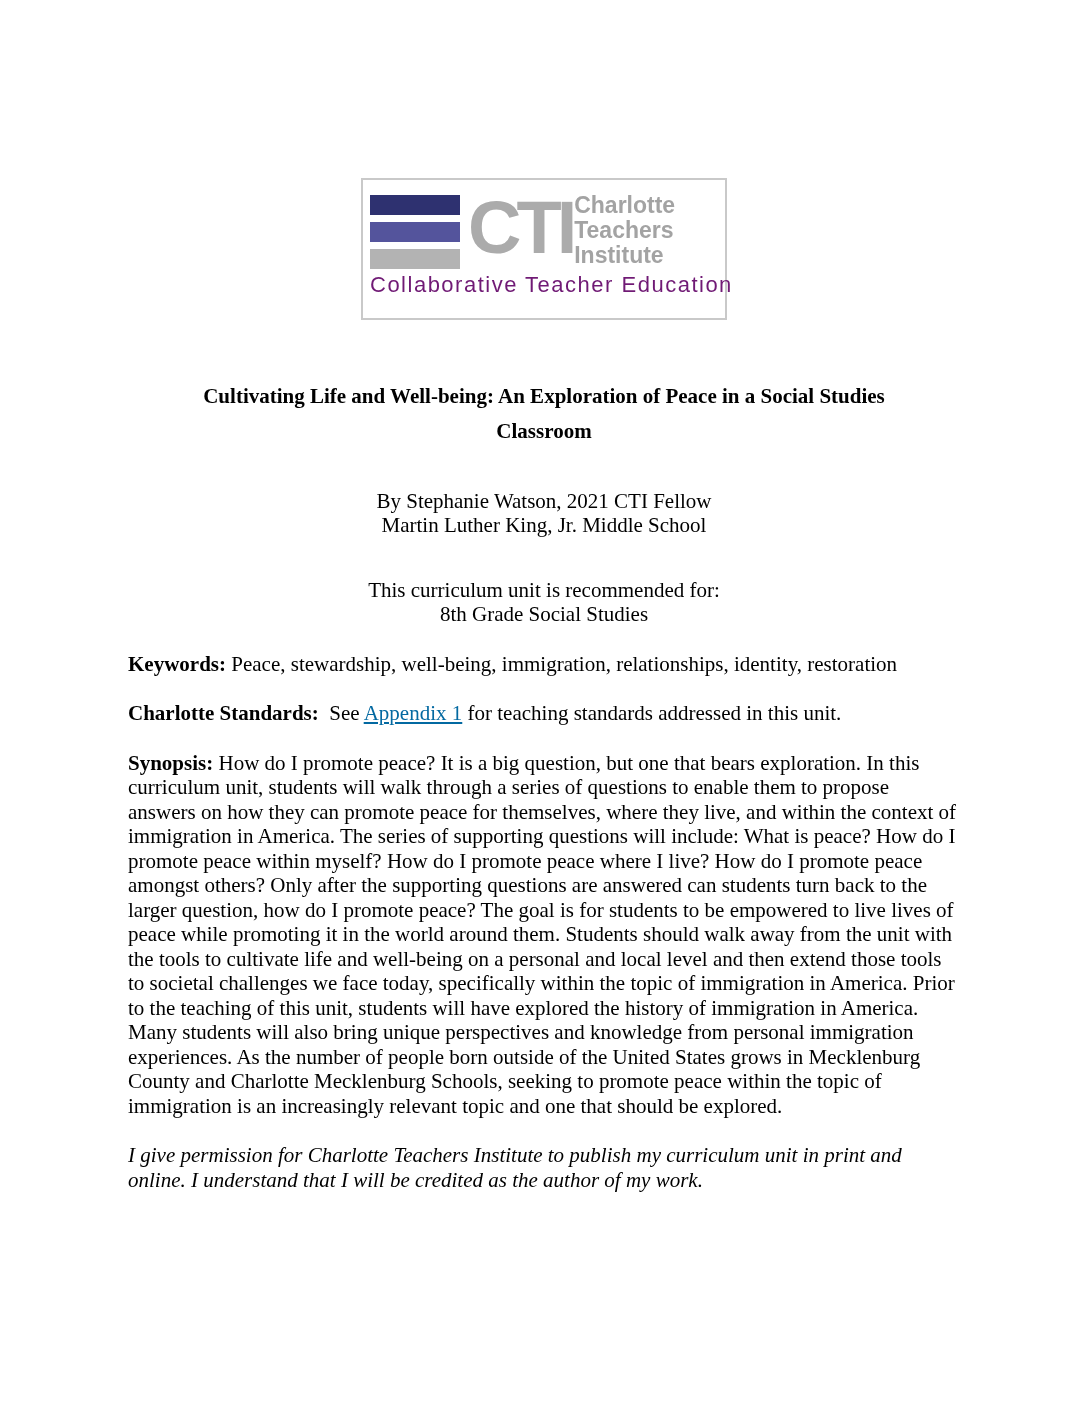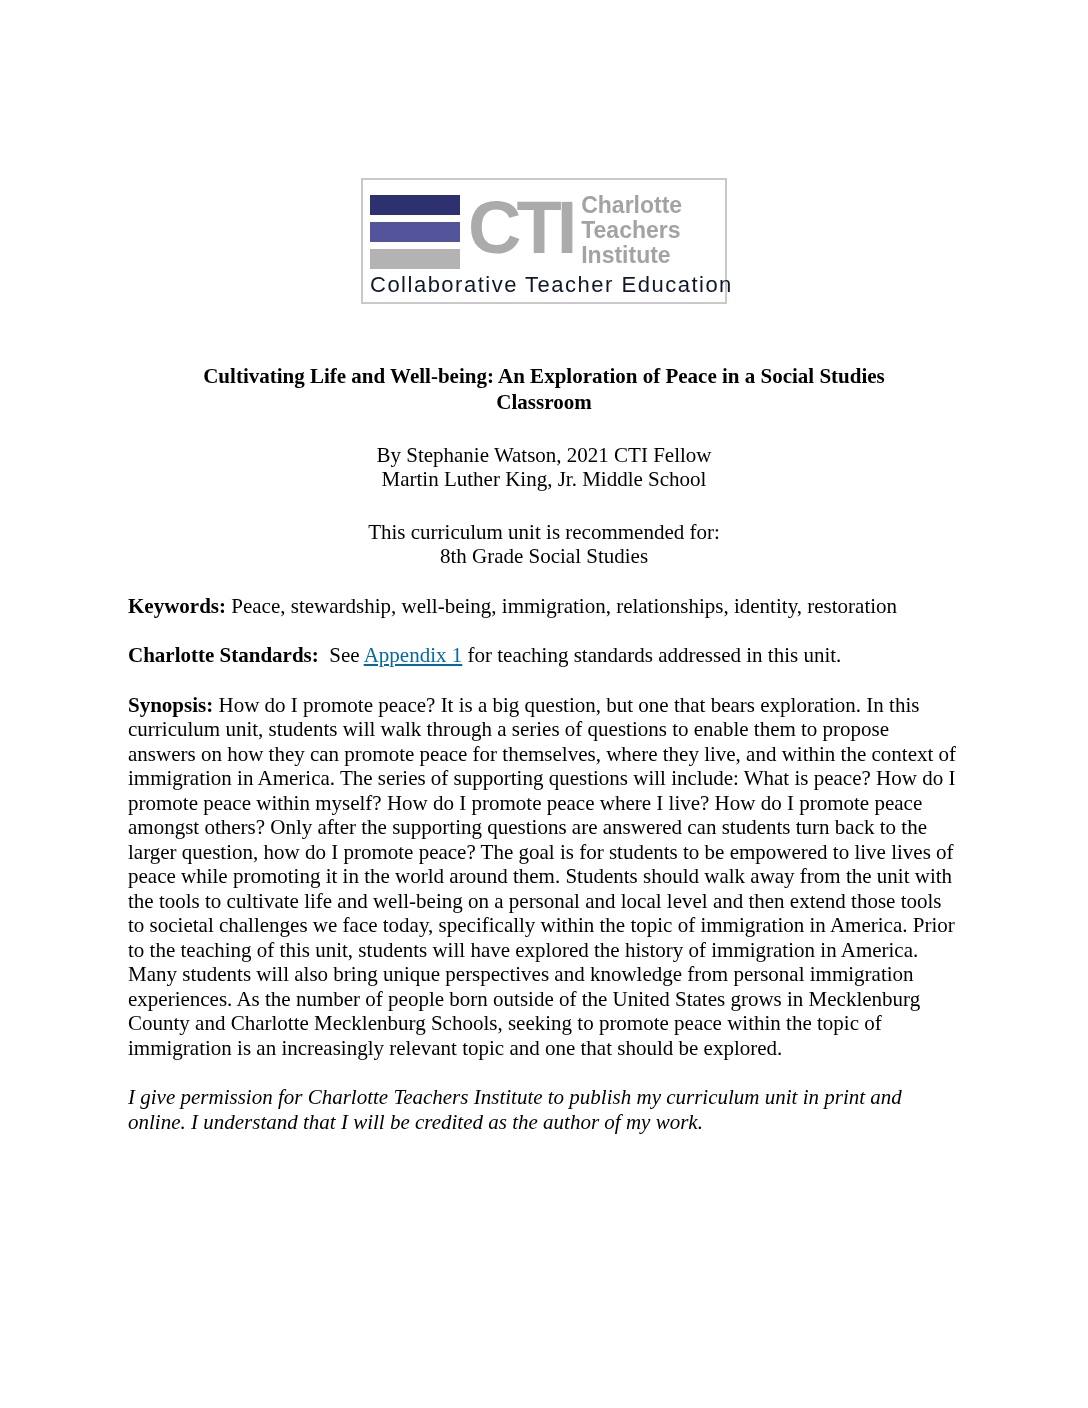--- a/index.html
+++ b/index.html
@@ -19,21 +19,21 @@
     line-height: 24.5px;
     overflow: hidden;
   }
 
   
   .logo-frame {
     width: 366px;
     box-sizing: border-box;
     margin: 178px auto 0 auto;
     border: 2px solid #c9c9c9;
-    padding: 12px 7px 4px 7px;
+    padding: 12px 7px 20px 7px;
     font-family: "Liberation Sans", "DejaVu Sans", sans-serif;
     background: #ffffff;
   }
   .logo-top {
     display: flex;
     align-items: flex-start;
   }
   .logo-bars {
     display: flex;
     flex-direction: column;
@@ -49,53 +49,53 @@
     font-size: 74px;
     font-weight: bold;
     color: #ababab;
     line-height: 68px;
     letter-spacing: -5px;
     margin-left: 8px;
     margin-top: 2px;
     flex: 0 0 auto;
   }
   .logo-org {
-    margin-left: 9px;
+    margin-left: 2px;
     margin-top: 1px;
     font-weight: bold;
     font-size: 23px;
     line-height: 25px;
     color: #a3a3a3;
     white-space: nowrap;
   }
   .logo-tagline {
     font-size: 22px;
     font-weight: 400;
-    color: #0f172a;
+    color: #701a75;
     letter-spacing: 1.5px;
     margin-top: 4px;
     white-space: nowrap;
   }
 
   
   .content {
     width: 832px;
     margin: 0 auto;
   }
   .doc-title {
     margin: 59px auto 0 auto;
     max-width: 772px;
     text-align: center;
     font-weight: bold;
     font-size: 21px;
-    line-height: 26px;
+    line-height: 35px;
   }
   .center-block {
     text-align: center;
-    margin-top: 28px;
+    margin-top: 40px;
   }
   .para {
     margin: 25px 0 0 0;
     white-space: pre-wrap;
   }
   .italic-note {
     font-style: italic;
   }
   b, strong { font-weight: bold; }
   a.applink {

